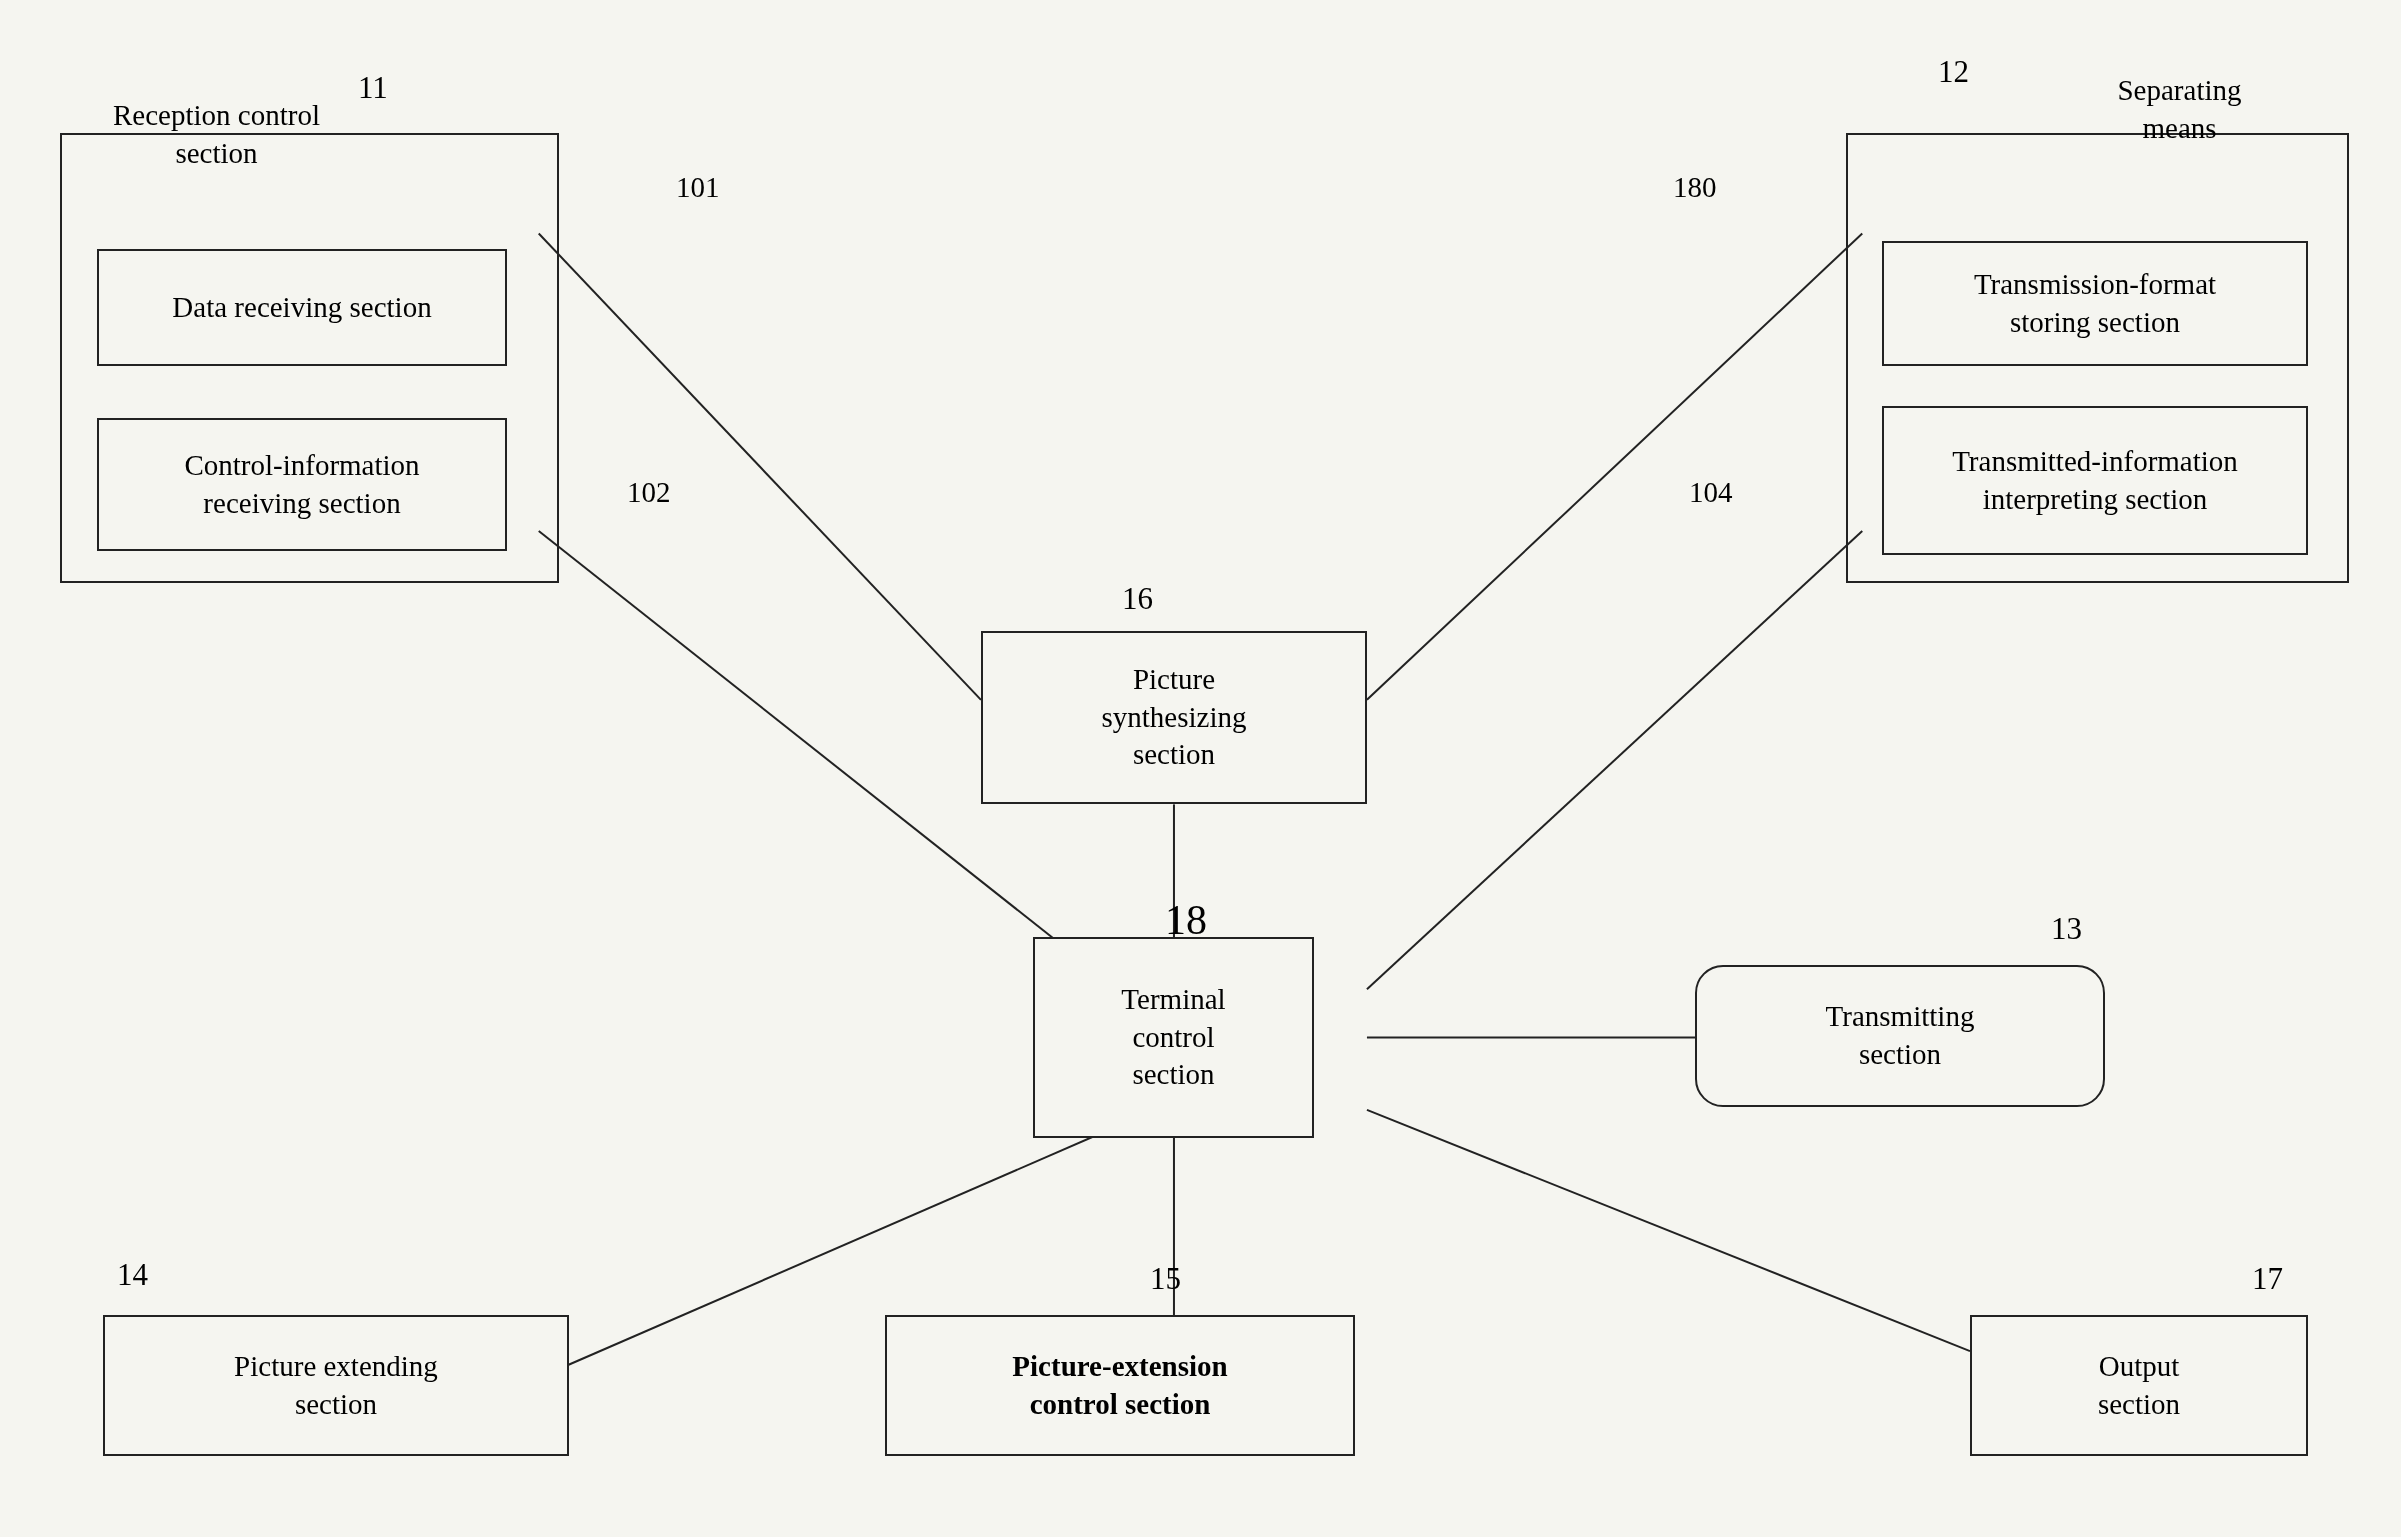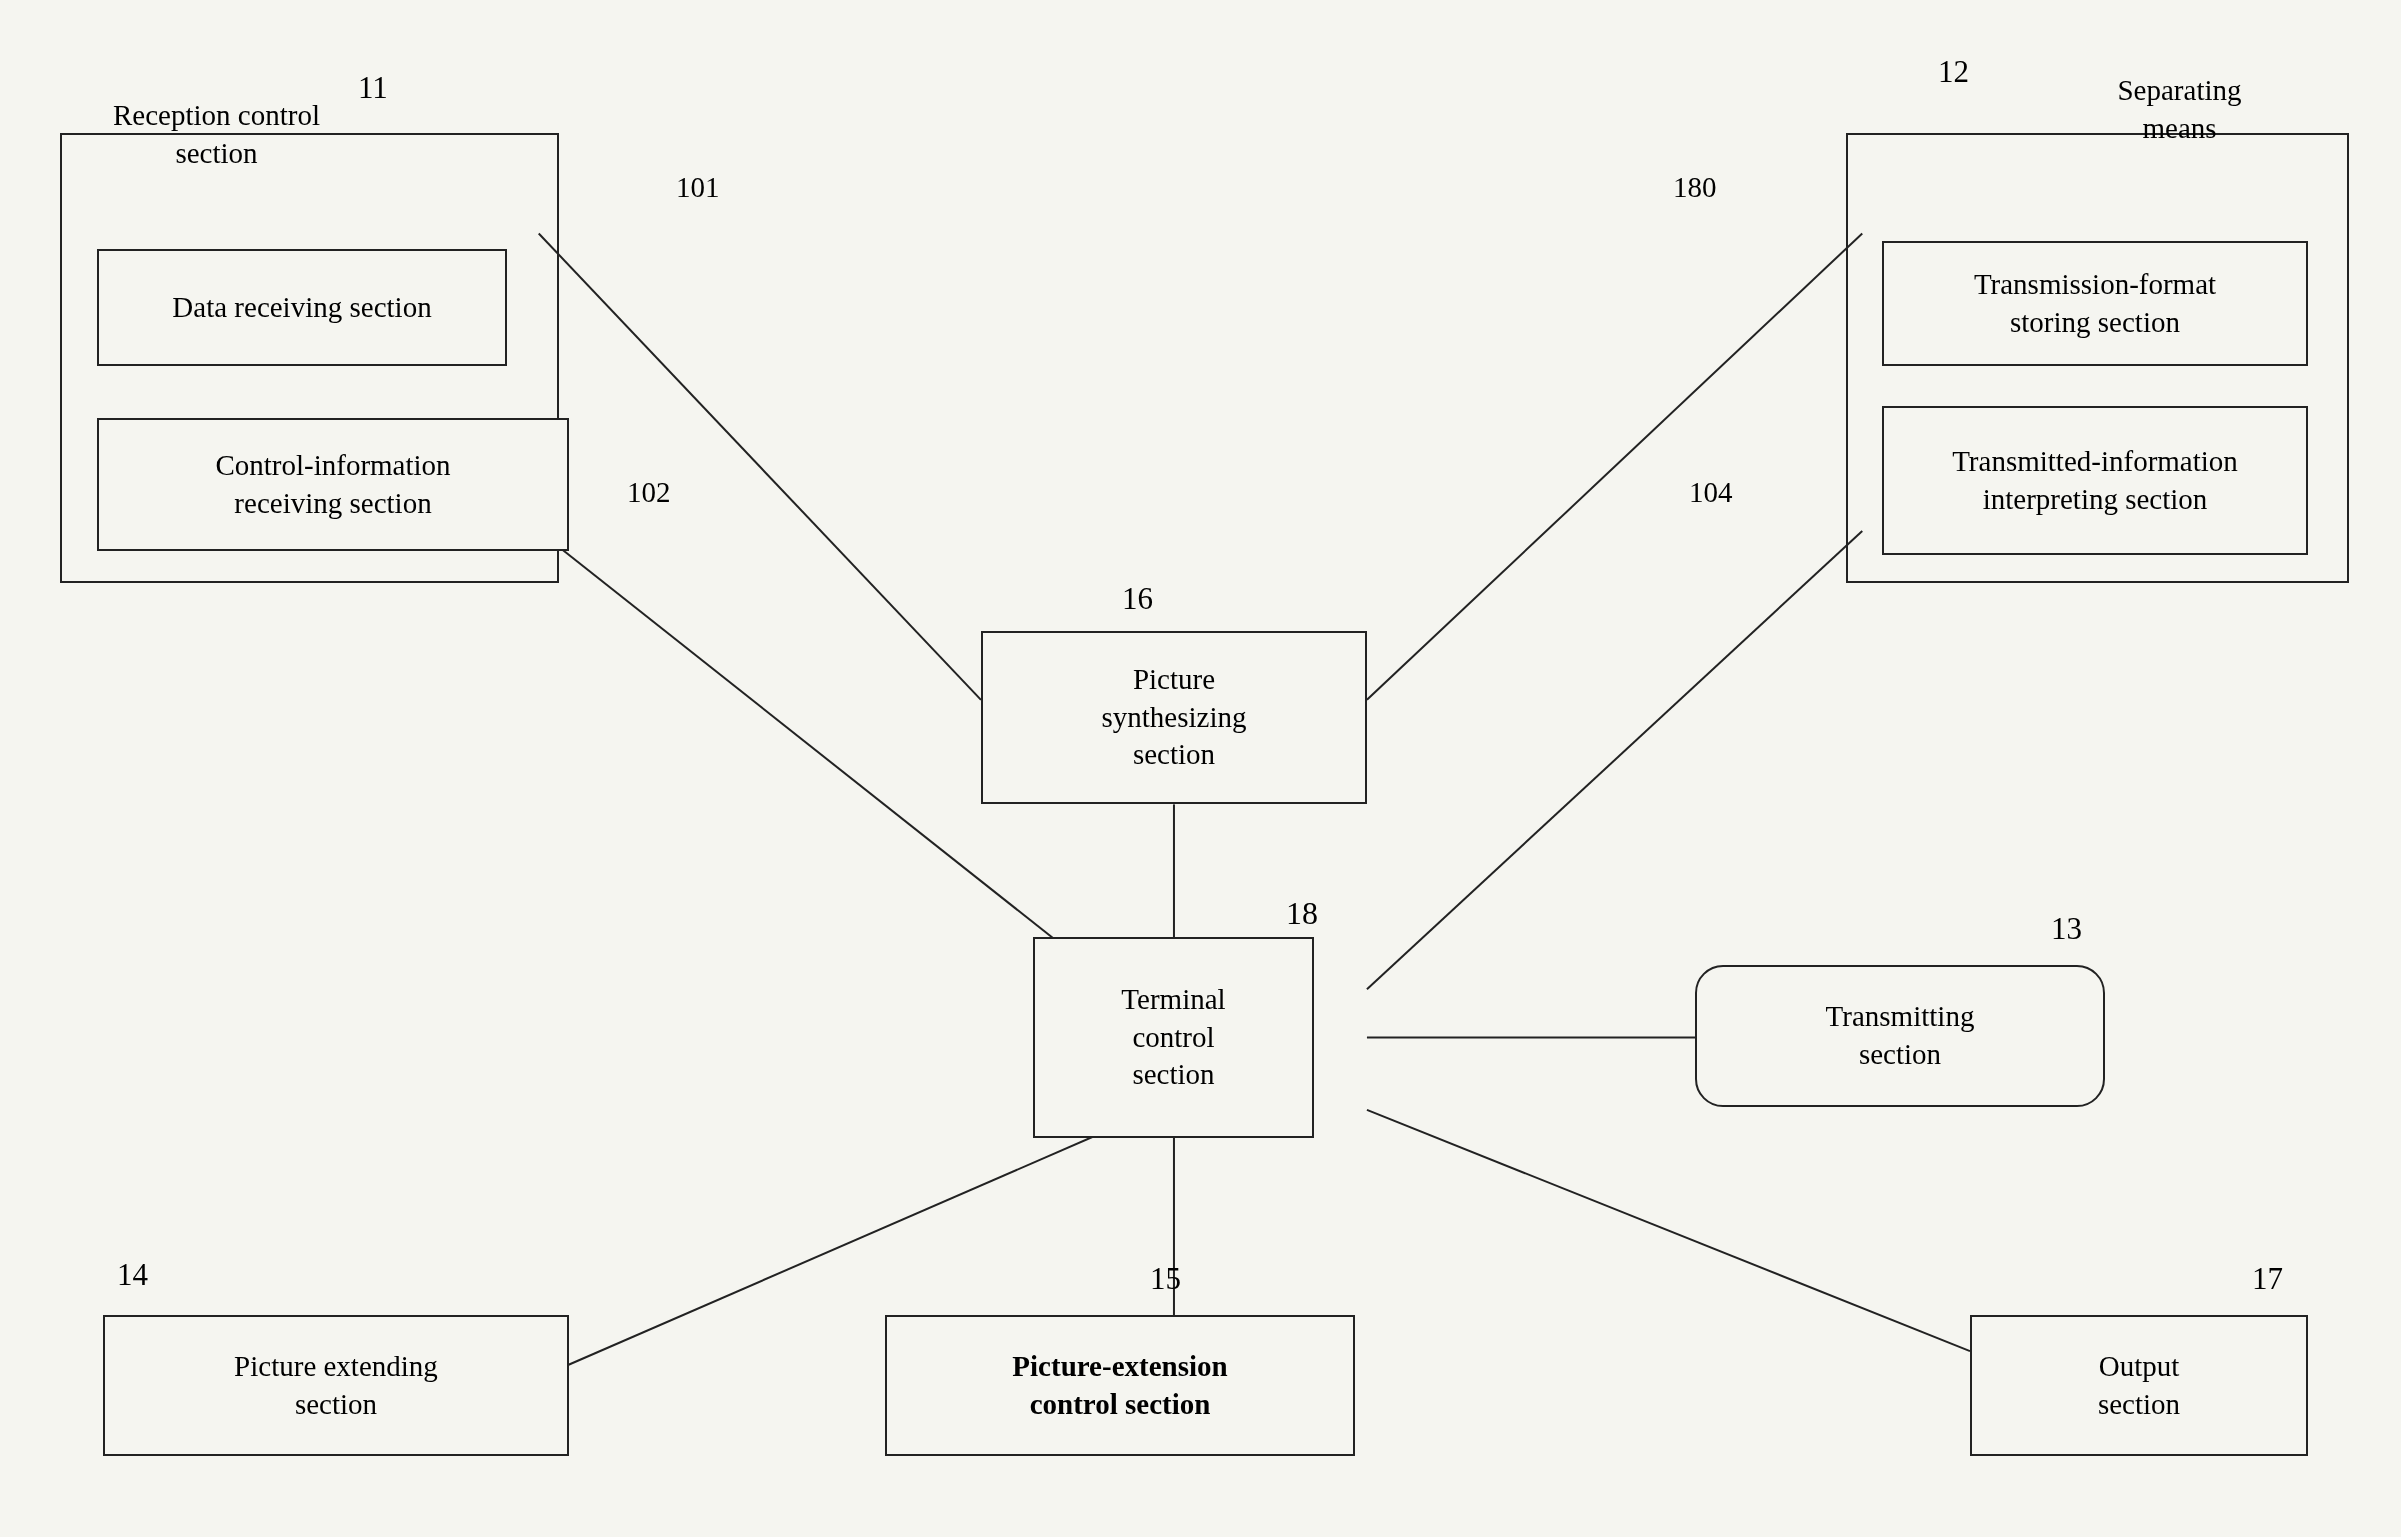--- a/index.html
+++ b/index.html
@@ -94,21 +94,21 @@
 
   <div class="label" style="left:358px; top:68px; font-size:31px;">
     11
   </div>
 
   <div class="box" style="left:97px; top:249px; width:410px; height:117px;">
     <span>Data receiving
 section</span>
   </div>
 
-  <div class="box" style="left:97px; top:418px; width:472px; height:133px;">
+  <div class="box" style="left:97px; top:418px; width:410px; height:133px;">
     <span>Control-information<br>receiving section</span>
   </div>
 
   <div class="outer-box" style="left:1846px; top:133px; width:503px; height:450px;">
   </div>
 
   <div class="label" style="left:2051px; top:72px; width:257px;">
     Separating<br>means
   </div>
 
@@ -129,21 +129,21 @@
   </div>
 
   <div class="label" style="left:1122px; top:579px; font-size:31px;">
     16
   </div>
 
   <div class="box" style="left:1033px; top:937px; width:281px; height:201px;">
     <span>Terminal<br>control<br>section</span>
   </div>
 
-  <div class="label" style="left:1286px; top:893px; font-size:32px;text-align:right;">
+  <div class="label" style="left:1165px; top:893px; font-size:42px;text-align:right;">
     18
   </div>
 
   <div class="box" style="left:1695px; top:965px; width:410px; height:142px;border-radius:28px;">
     <span>Transmitting<br>section</span>
   </div>
 
   <div class="label" style="left:2051px; top:909px; font-size:31px;">
     13
   </div>

